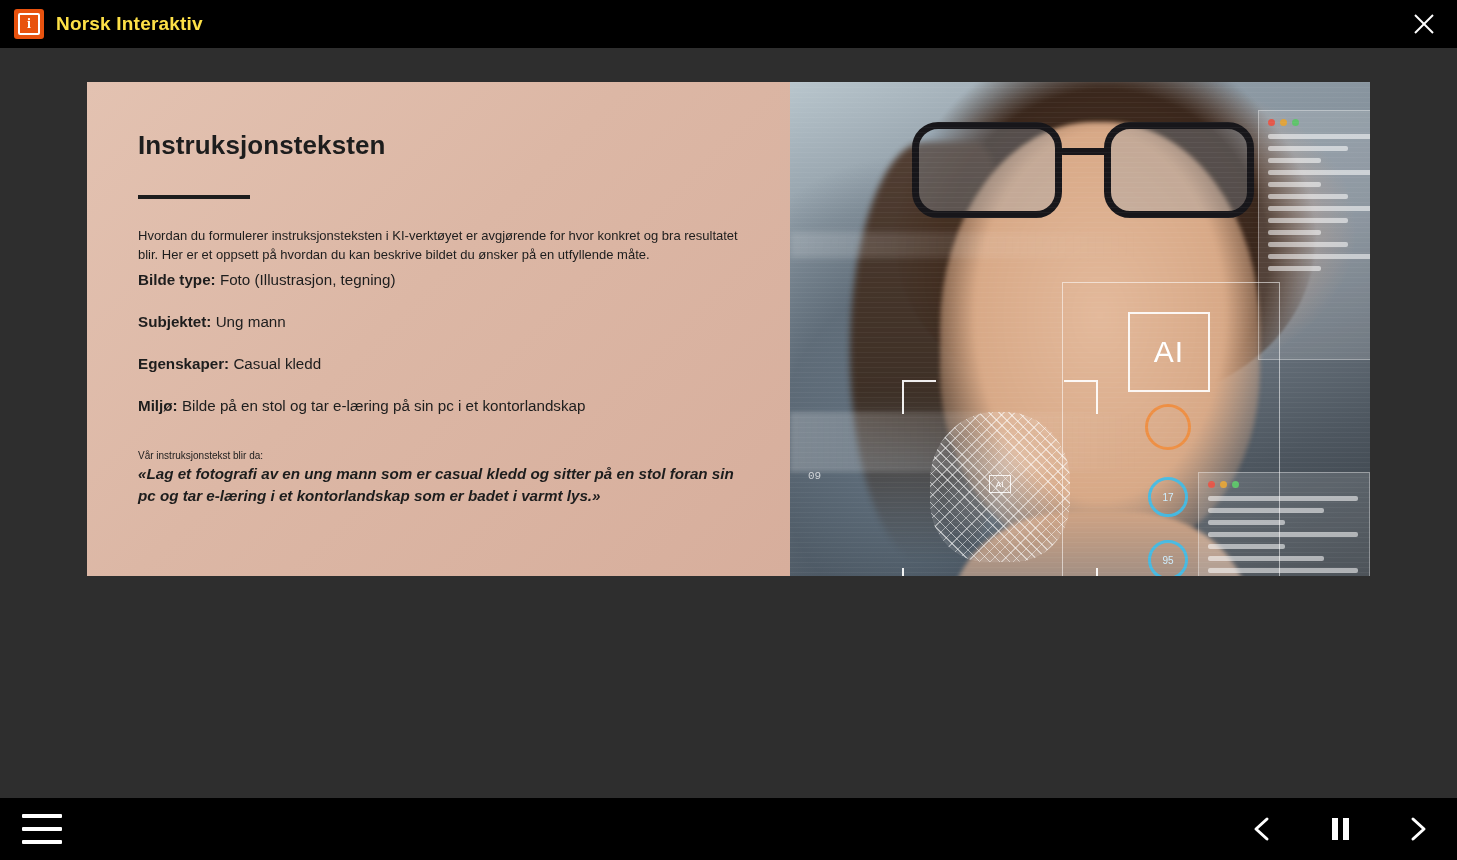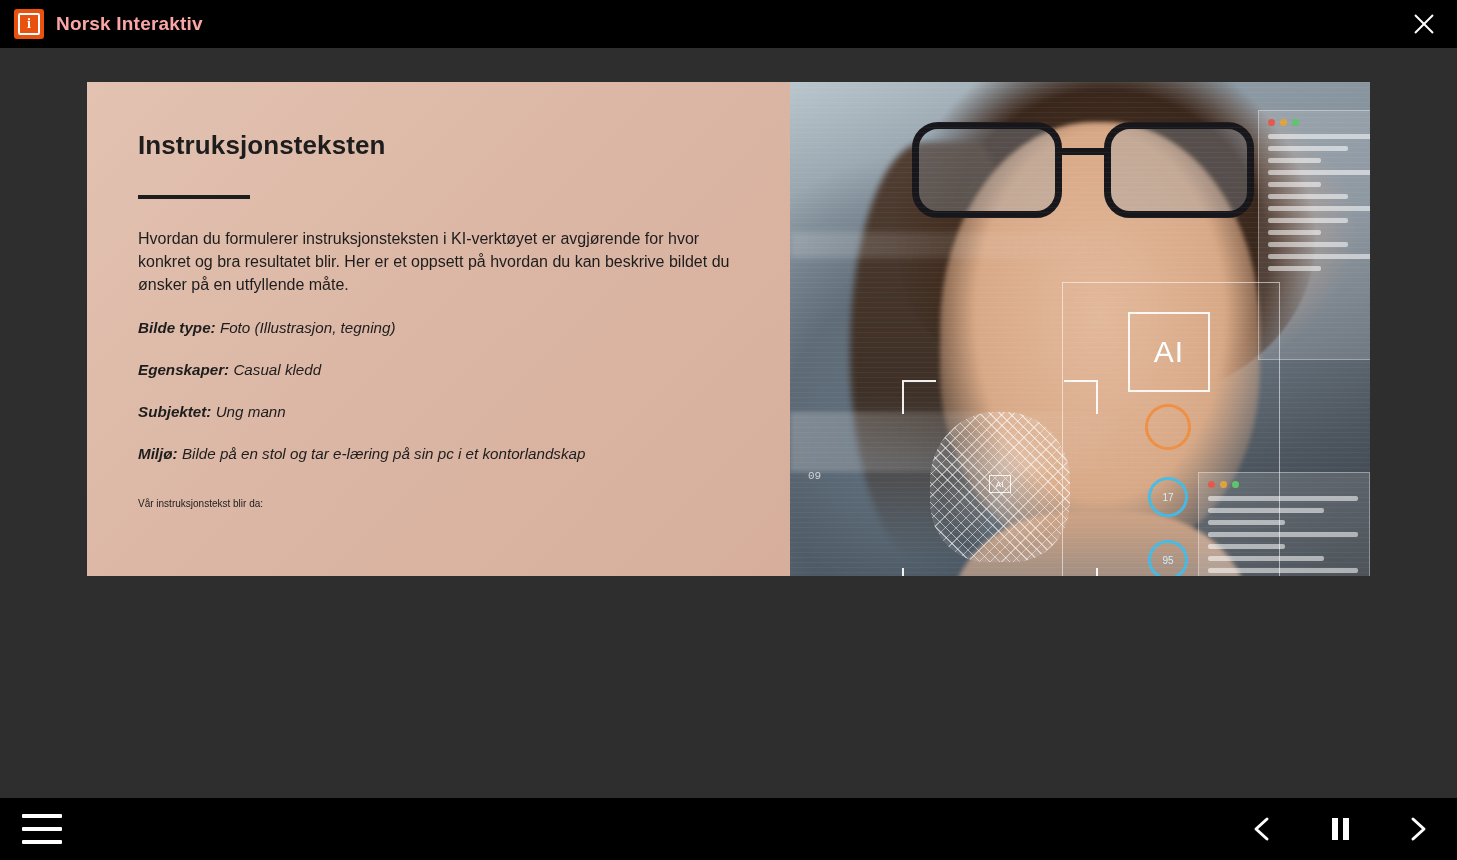--- a/index.html
+++ b/index.html
@@ -50,21 +50,21 @@
     justify-content: center;
   }
   .logo-mark .inner span {
     color: #ffffff;
     font-size: 14px;
     font-weight: bold;
     line-height: 1;
     font-family: "Liberation Serif", serif;
   }
   .brand-title {
-    color: #fca5a5;
+    color: #fde047;
     font-size: 19px;
     font-weight: bold;
     letter-spacing: 0.2px;
   }
   .close-btn {
     position: absolute;
     right: 16px;
     top: 50%;
     transform: translateY(-50%);
     width: 34px;
@@ -110,32 +110,31 @@
     letter-spacing: 0.1px;
     margin-bottom: 34px;
   }
   .rule {
     width: 112px;
     height: 4px;
     background: #1d1d1d;
     margin-bottom: 28px;
   }
   .intro {
-    font-size: 16px;
+    font-size: 13px;
     line-height: 1.45;
     color: #1d1d1d;
-    margin-bottom: 20px;
+    margin-bottom: 4px;
     max-width: 600px;
   }
   .spec-row {
     font-size: 15.2px;
     line-height: 1.45;
     color: #1d1d1d;
     margin-bottom: 20px;
-    font-style: italic;
   }
   .spec-row .k { font-weight: bold; }
   .prompt-block {
     margin-top: 32px;
   }
   .prompt-lead {
     font-size: 10px;
     color: #1d1d1d;
     line-height: 1.45;
   }
@@ -389,34 +388,35 @@
       <div class="slide-left">
         <div class="slide-title">Instruksjonsteksten</div>
         <div class="rule"></div>
         <div class="intro">Hvordan du formulerer instruksjonsteksten i KI-verktøyet er avgjørende for hvor konkret og bra resultatet blir. Her er et oppsett på hvordan du kan beskrive bildet du ønsker på en utfyllende måte.</div>
 
         <div class="spec-row">
           <span class="k">Bilde type:</span>
           <span>Foto (Illustrasjon, tegning)</span>
         </div>
         <div class="spec-row">
+          <span class="k">Subjektet:</span>
+          <span>Ung mann</span>
+        </div>
+        <div class="spec-row">
           <span class="k">Egenskaper:</span>
           <span>Casual kledd</span>
-        </div>
-        <div class="spec-row">
-          <span class="k">Subjektet:</span>
-          <span>Ung mann</span>
         </div>
         <div class="spec-row">
           <span class="k">Miljø:</span>
           <span>Bilde på en stol og tar e-læring på sin pc i et kontorlandskap</span>
         </div>
 
         <div class="prompt-block">
           <div class="prompt-lead">Vår instruksjonstekst blir da:</div>
+          <div class="prompt-quote">«Lag et fotografi av en ung mann som er casual kledd og sitter på en stol foran sin pc og tar e-læring i et kontorlandskap som er badet i varmt lys.»</div>
         </div>
       </div>
 
       <div class="slide-right">
         <div class="photo"></div>
         <div class="hair"></div>
         <div class="hair2"></div>
         <div class="face"></div>
         <div class="neck"></div>
 

